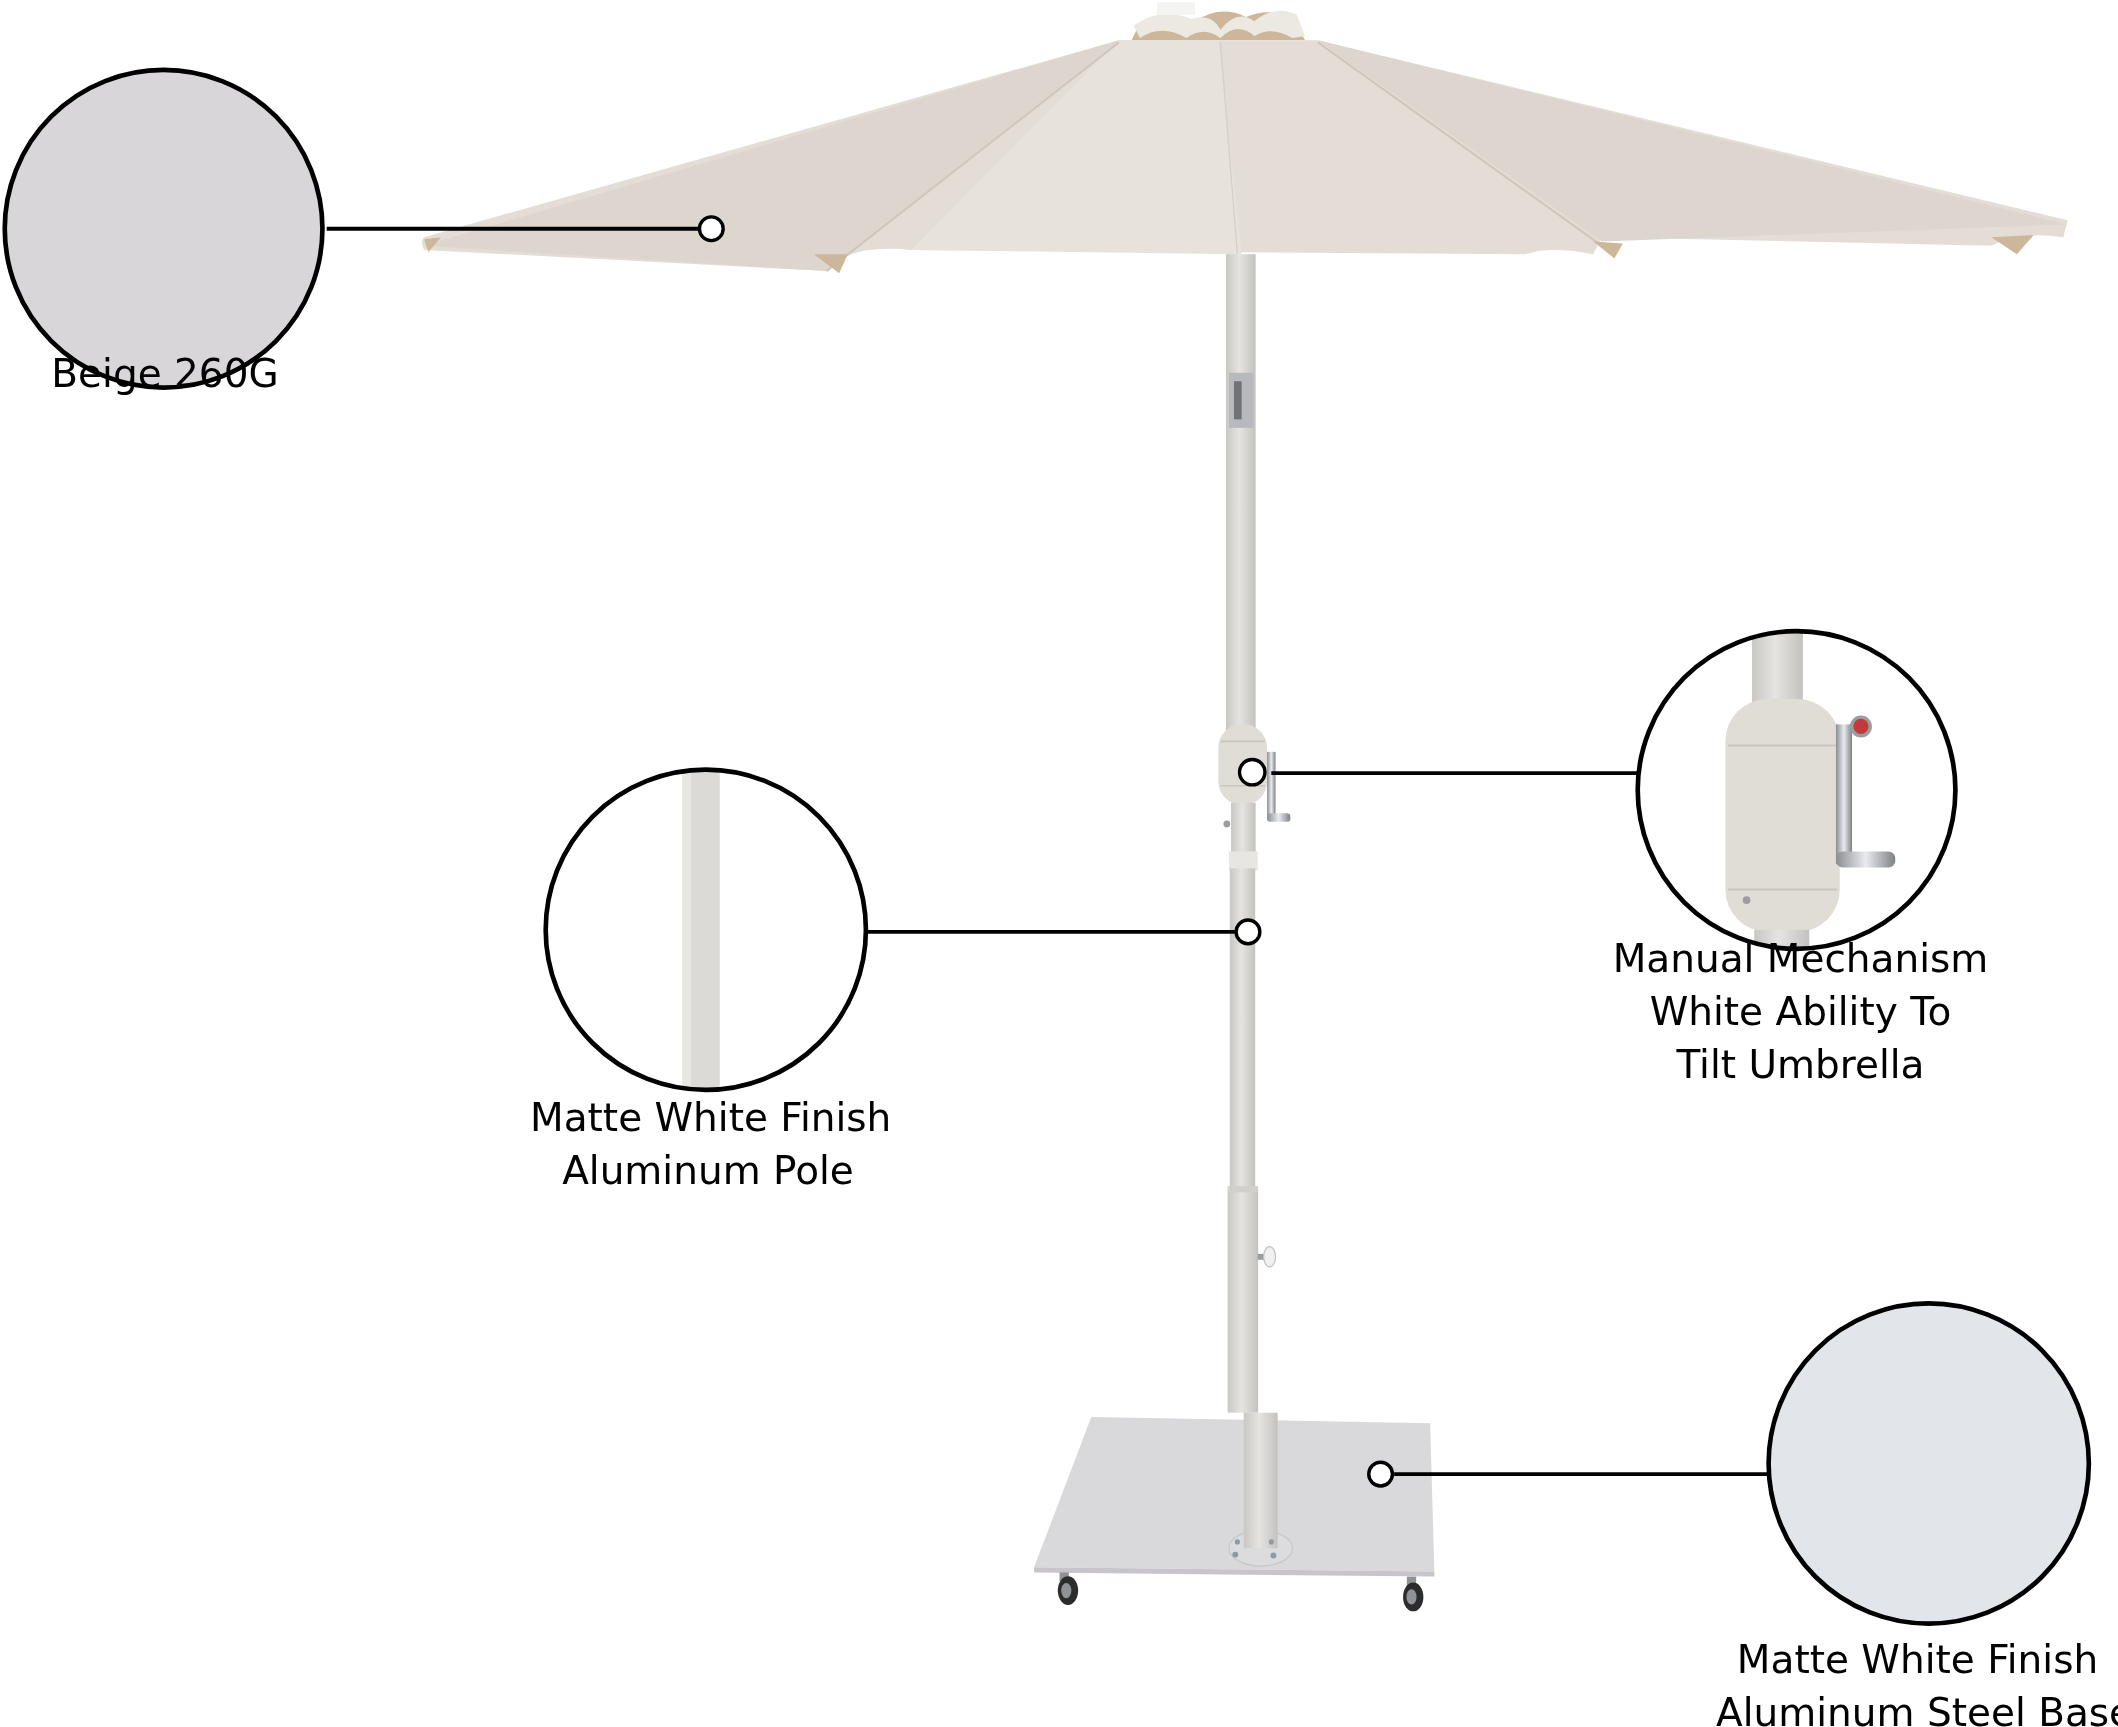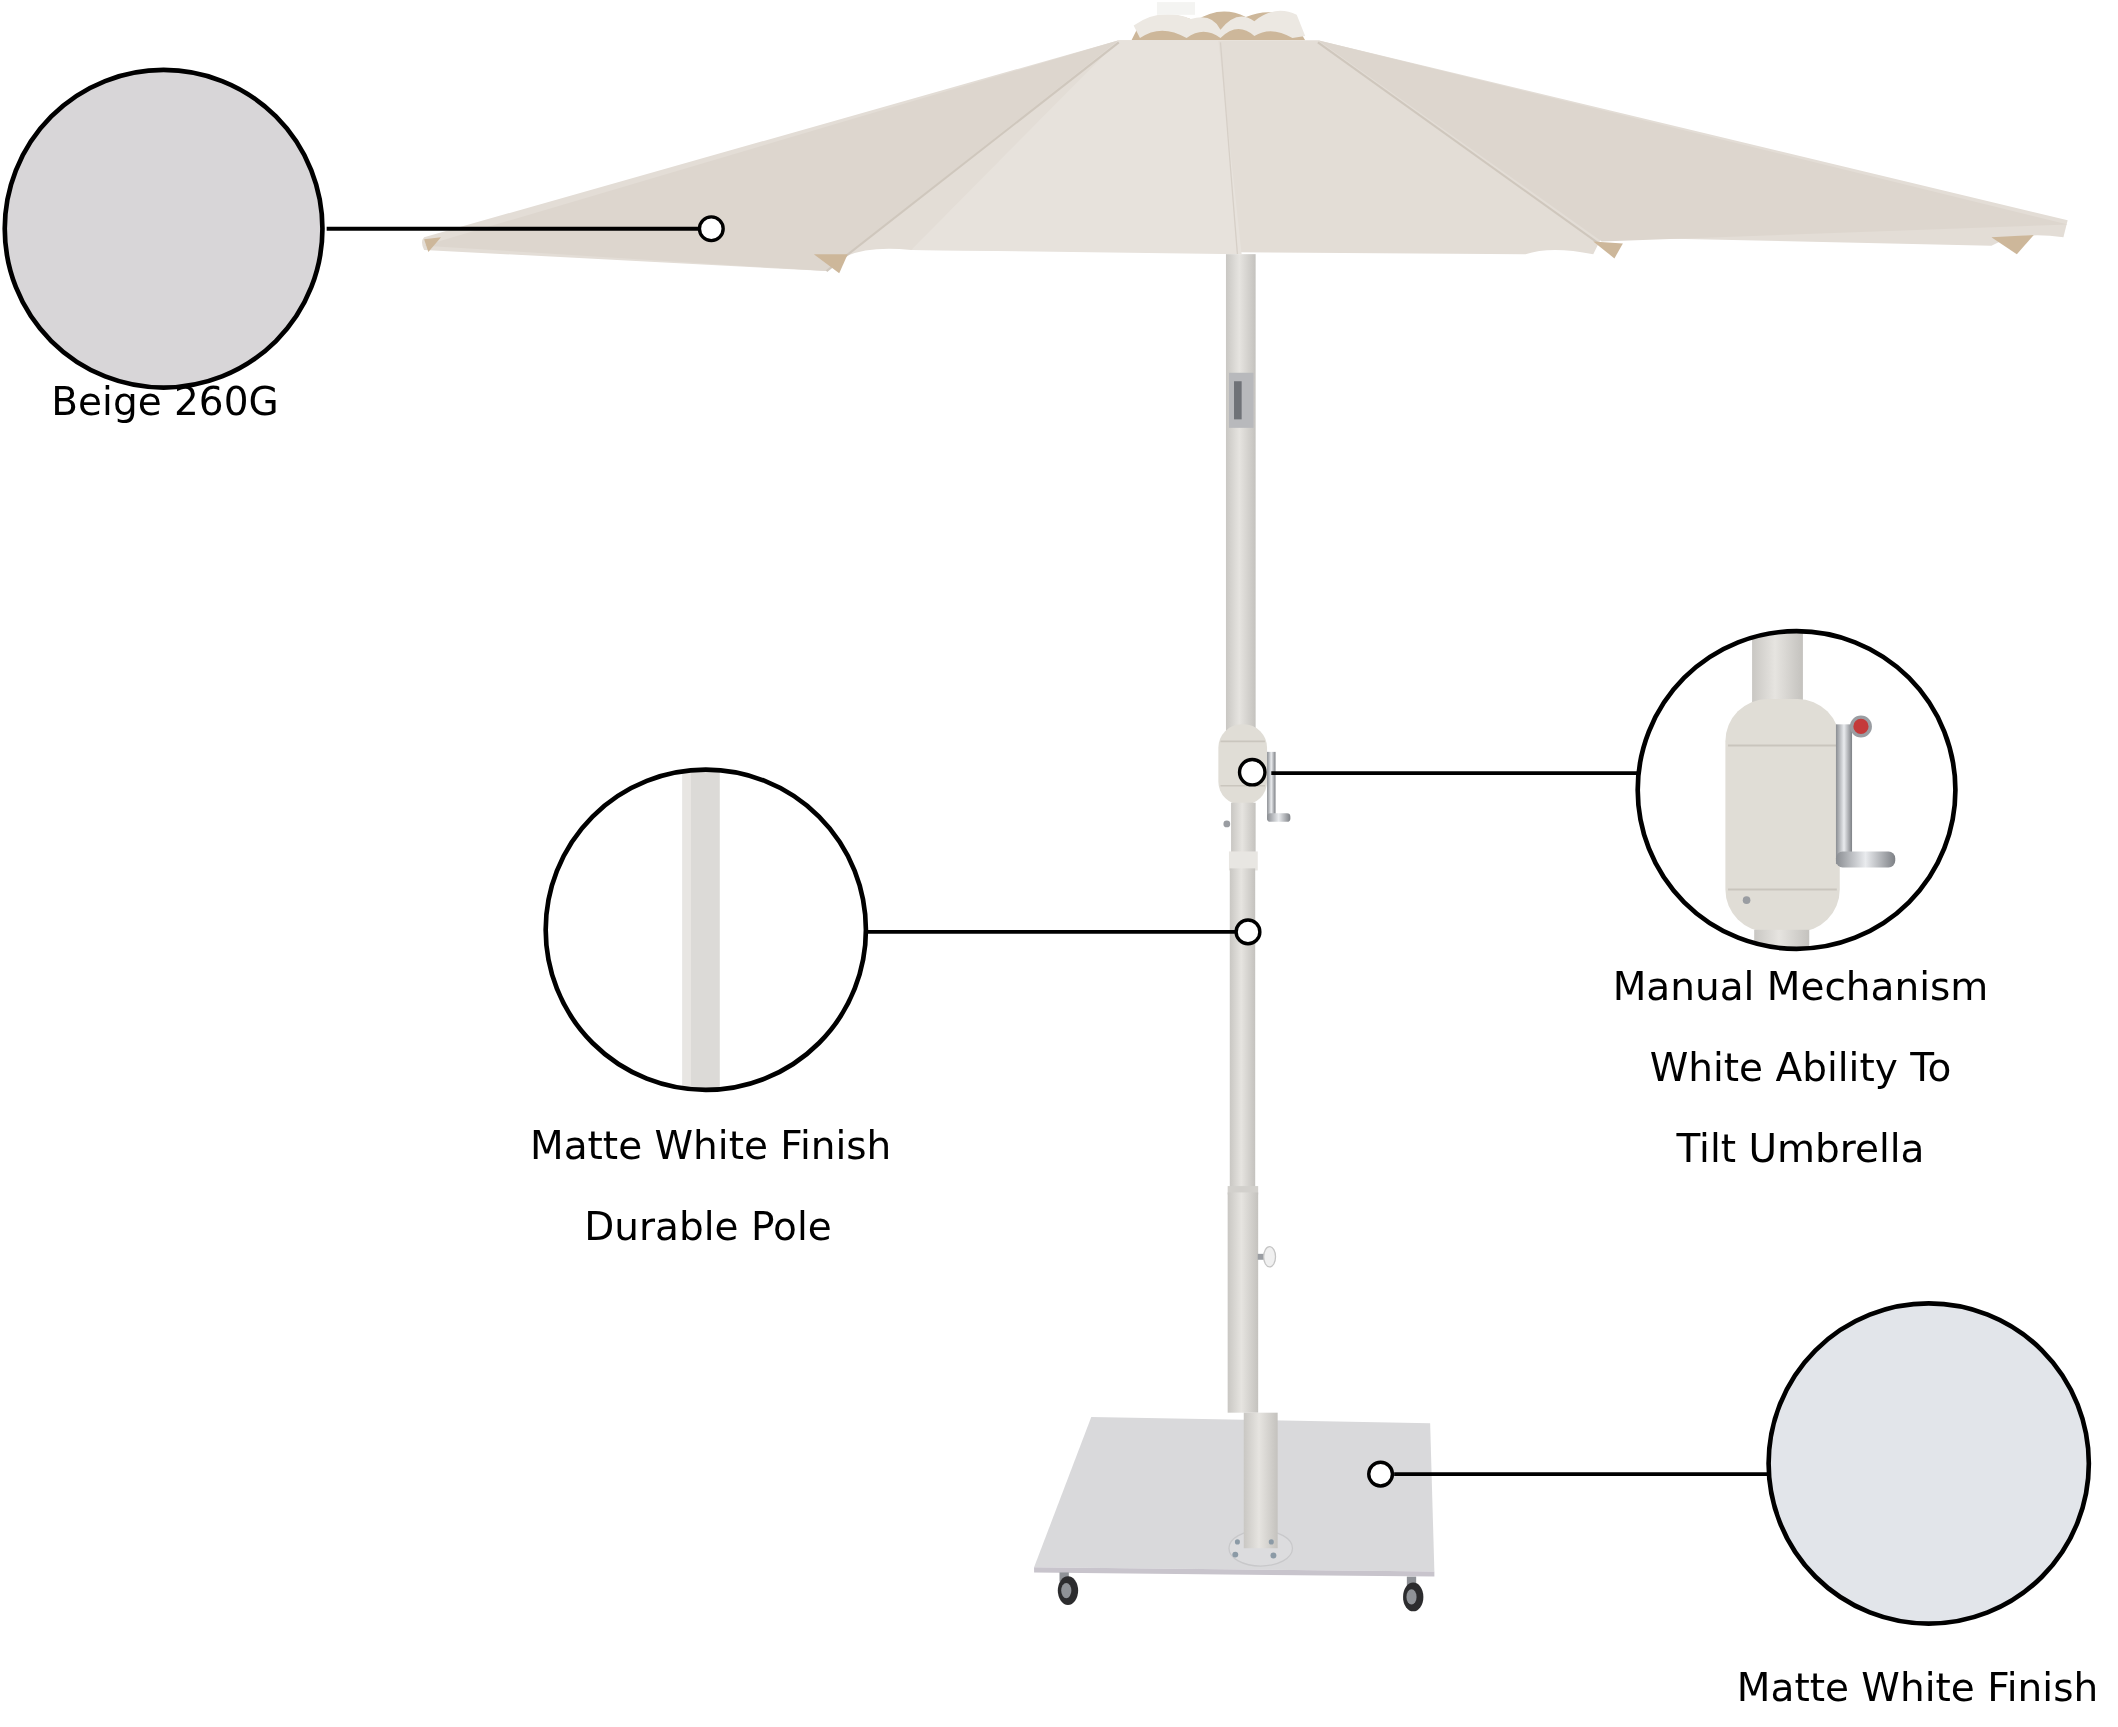--- a/index.html
+++ b/index.html
@@ -1,19 +1,19 @@
 <!DOCTYPE html>
 <html style="font-size:6.8px"><head>
 <meta charset="utf-8">
 <style>
   html,body{margin:0;padding:0;background:#ffffff;}
   body{width:2119px;height:1727px;position:relative;overflow:hidden;font-family:"Liberation Sans","DejaVu Sans",sans-serif;}
   #stage{position:absolute;left:0;top:0;width:2119px;height:1727px;}
   .label{position:absolute;text-align:center;color:#000;font-family:"DejaVu Sans","Liberation Sans",sans-serif;font-size:39px;line-height:53px;white-space:nowrap;}
-  .label span{display:block;margin-top:28px;}
+  .label span{display:block;}
 </style>
 </head>
 <body>
 
 <svg id="stage" viewBox="0 0 5000 4077" width="2119" height="1727" xmlns="http://www.w3.org/2000/svg">
   <defs>
     <clipPath id="clipFabric">
         <circle cx="385" cy="540" r="375"></circle>
       </clipPath>
     <clipPath id="clipPole">
@@ -150,21 +150,21 @@
     <circle cx="3258" cy="3480" r="28" fill="#fff" stroke="#000" stroke-width="8"></circle>
   </g>
 </svg>
 
 <div class="label" style="left:0;width:330px;top:347px;">
   <span>Beige 260G</span>
 </div>
 
 <div class="label" style="left:530px;width:356px;top:1091px;">
   <span>Matte White Finish</span>
-  <span>Durable Pole</span>
+  <span>Aluminum Pole</span>
 </div>
 
 <div class="label" style="left:1610px;width:381px;top:932px;">
   <span>Manual Mechanism</span>
   <span>White Ability To</span>
   <span>Tilt Umbrella</span>
 </div>
 
 <div class="label" style="left:1716px;width:403px;top:1633px;">
   <span>Matte White Finish</span>

